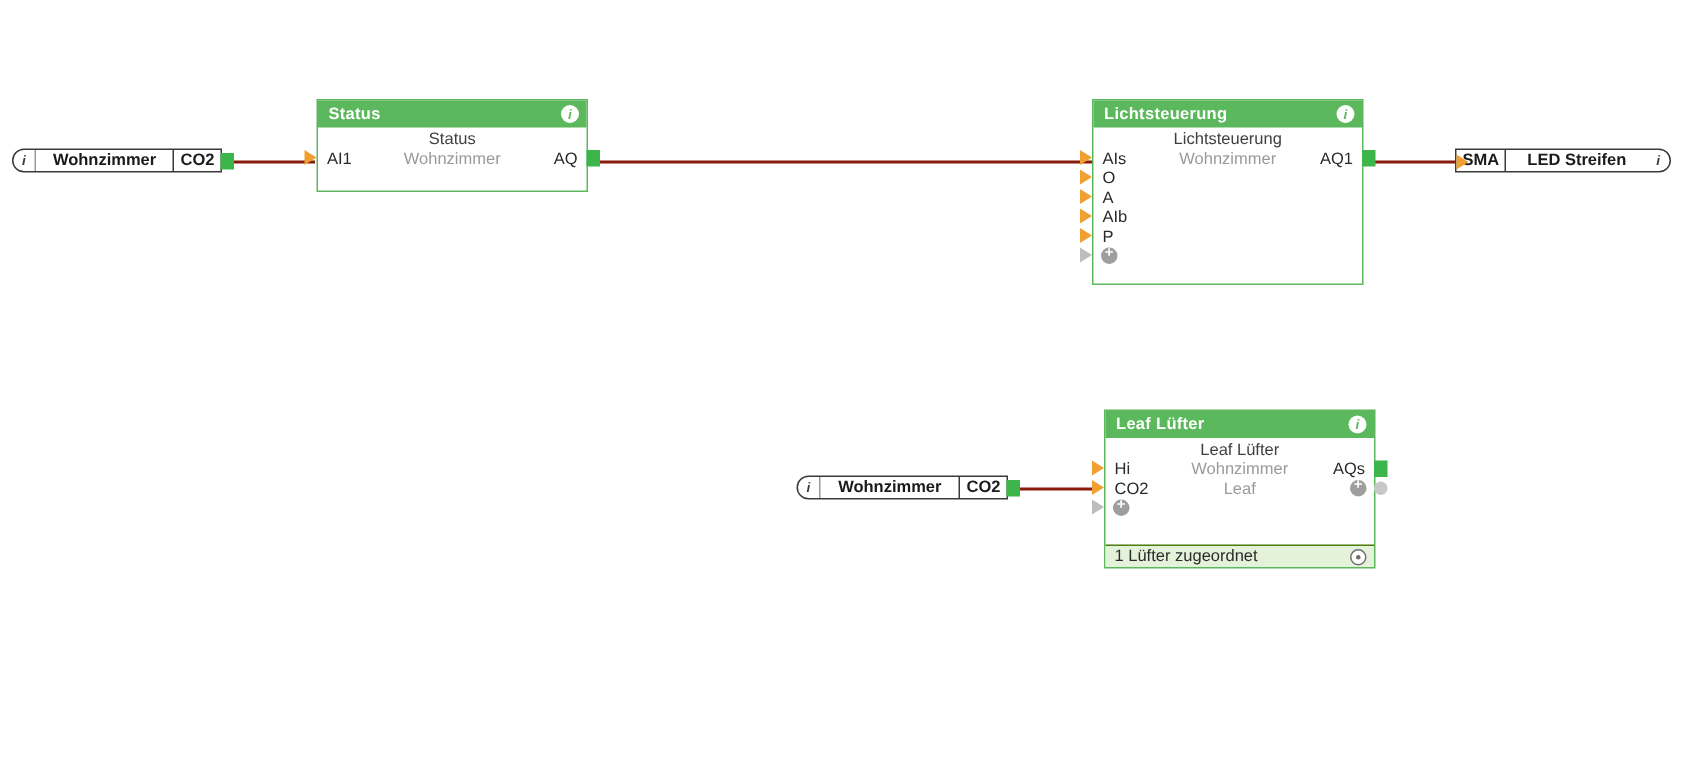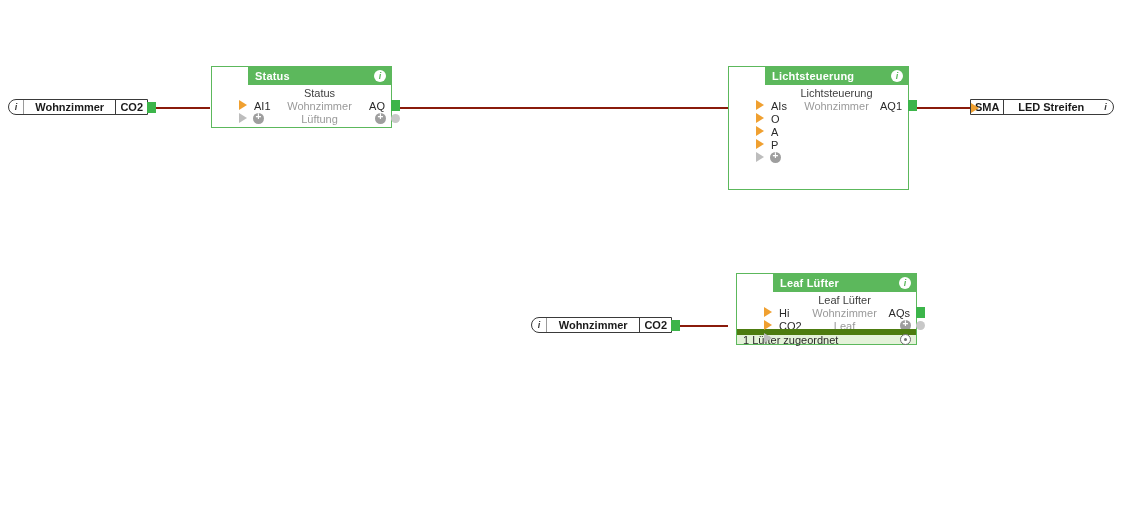--- a/index.html
+++ b/index.html
@@ -93,21 +93,20 @@
     z-index: 4;
   }
 
   
   .block {
     position: absolute;
     background: #ffffff;
     border: 1px solid #5cb85c;
     box-sizing: border-box;
     z-index: 2;
-    padding-left: 36px;
   }
   .block-header {
     height: 18px;
     background: #5cb85c;
     display: flex;
     align-items: center;
     justify-content: space-between;
     padding: 0 5px 0 7px;
     box-sizing: border-box;
   }
@@ -189,21 +188,21 @@
   .plus-circle::after {
     content: "+";
     display: block;
     margin-top: -1px;
   }
   .block-footer {
     position: absolute;
     left: 0; right: 0; bottom: 0;
     height: 15px;
     background: #e4f2d9;
-    border-top: 6px solid #4d7c0f;
+    border-top: 1px solid #4d7c0f;
     display: flex;
     align-items: center;
     justify-content: space-between;
     padding: 0 5px 0 6px;
     box-sizing: border-box;
   }
   .footer-text {
     font-size: 11px;
     color: #2a2a2a;
     white-space: nowrap;
@@ -278,27 +277,20 @@
     <div class="block-body">
 
       <div class="row" style="height:13px;">
         <span class="port-in" style="top:1px;"></span>
         <span class="pin-label">AI1</span>
         <span class="center-text">Wohnzimmer</span>
         <span class="out-label">AQ</span>
         <span class="port-out" style="top:1px;"></span>
       </div>
 
-      <div class="row" style="height:13px;">
-        <span class="port-in muted" style="top:1px;"></span>
-        <span class="plus-circle" style="left:5px; top:1px;"></span>
-        <span class="center-text">Lüftung</span>
-        <span class="plus-circle" style="right:5px; top:1px;"></span>
-        <span class="port-out dot" style="top:2px;"></span>
-      </div>
     </div>
   </div>
 
   <div class="block" style="left:728px; top:66px; width:181px; height:124px;">
     <div class="block-header">
       <span class="block-title">Lichtsteuerung</span>
       <span class="info-badge">i</span>
     </div>
     <div class="block-subtitle">Lichtsteuerung</div>
     <div class="block-body">
@@ -309,20 +301,24 @@
         <span class="out-label">AQ1</span>
         <span class="port-out" style="top:1px;"></span>
       </div>
       <div class="row">
         <span class="port-in" style="top:1px;"></span>
         <span class="pin-label">O</span>
       </div>
       <div class="row">
         <span class="port-in" style="top:1px;"></span>
         <span class="pin-label">A</span>
+      </div>
+      <div class="row">
+        <span class="port-in" style="top:1px;"></span>
+        <span class="pin-label">AIb</span>
       </div>
       <div class="row">
         <span class="port-in" style="top:1px;"></span>
         <span class="pin-label">P</span>
       </div>
       <div class="row">
         <span class="port-in muted" style="top:1px;"></span>
         <span class="plus-circle" style="left:5px; top:1px;"></span>
       </div>
     </div>
@@ -335,21 +331,21 @@
     <div class="io-info plain">i</div>
   </div>
 
   <div class="io-pill left-round" style="left:531px; top:317px; width:141px;">
     <div class="io-info">i</div>
     <div class="io-name">Wohnzimmer</div>
     <div class="io-tag">CO2</div>
   </div>
   <div class="nub-out" style="left:671px; top:320px;"></div>
 
-  <div class="block" style="left:736px; top:273px; width:181px; height:72px;">
+  <div class="block" style="left:736px; top:273px; width:181px; height:106px;">
     <div class="block-header">
       <span class="block-title">Leaf Lüfter</span>
       <span class="info-badge">i</span>
     </div>
     <div class="block-subtitle">Leaf Lüfter</div>
     <div class="block-body">
       <div class="row">
         <span class="port-in" style="top:1px;"></span>
         <span class="pin-label">Hi</span>
         <span class="center-text">Wohnzimmer</span>

